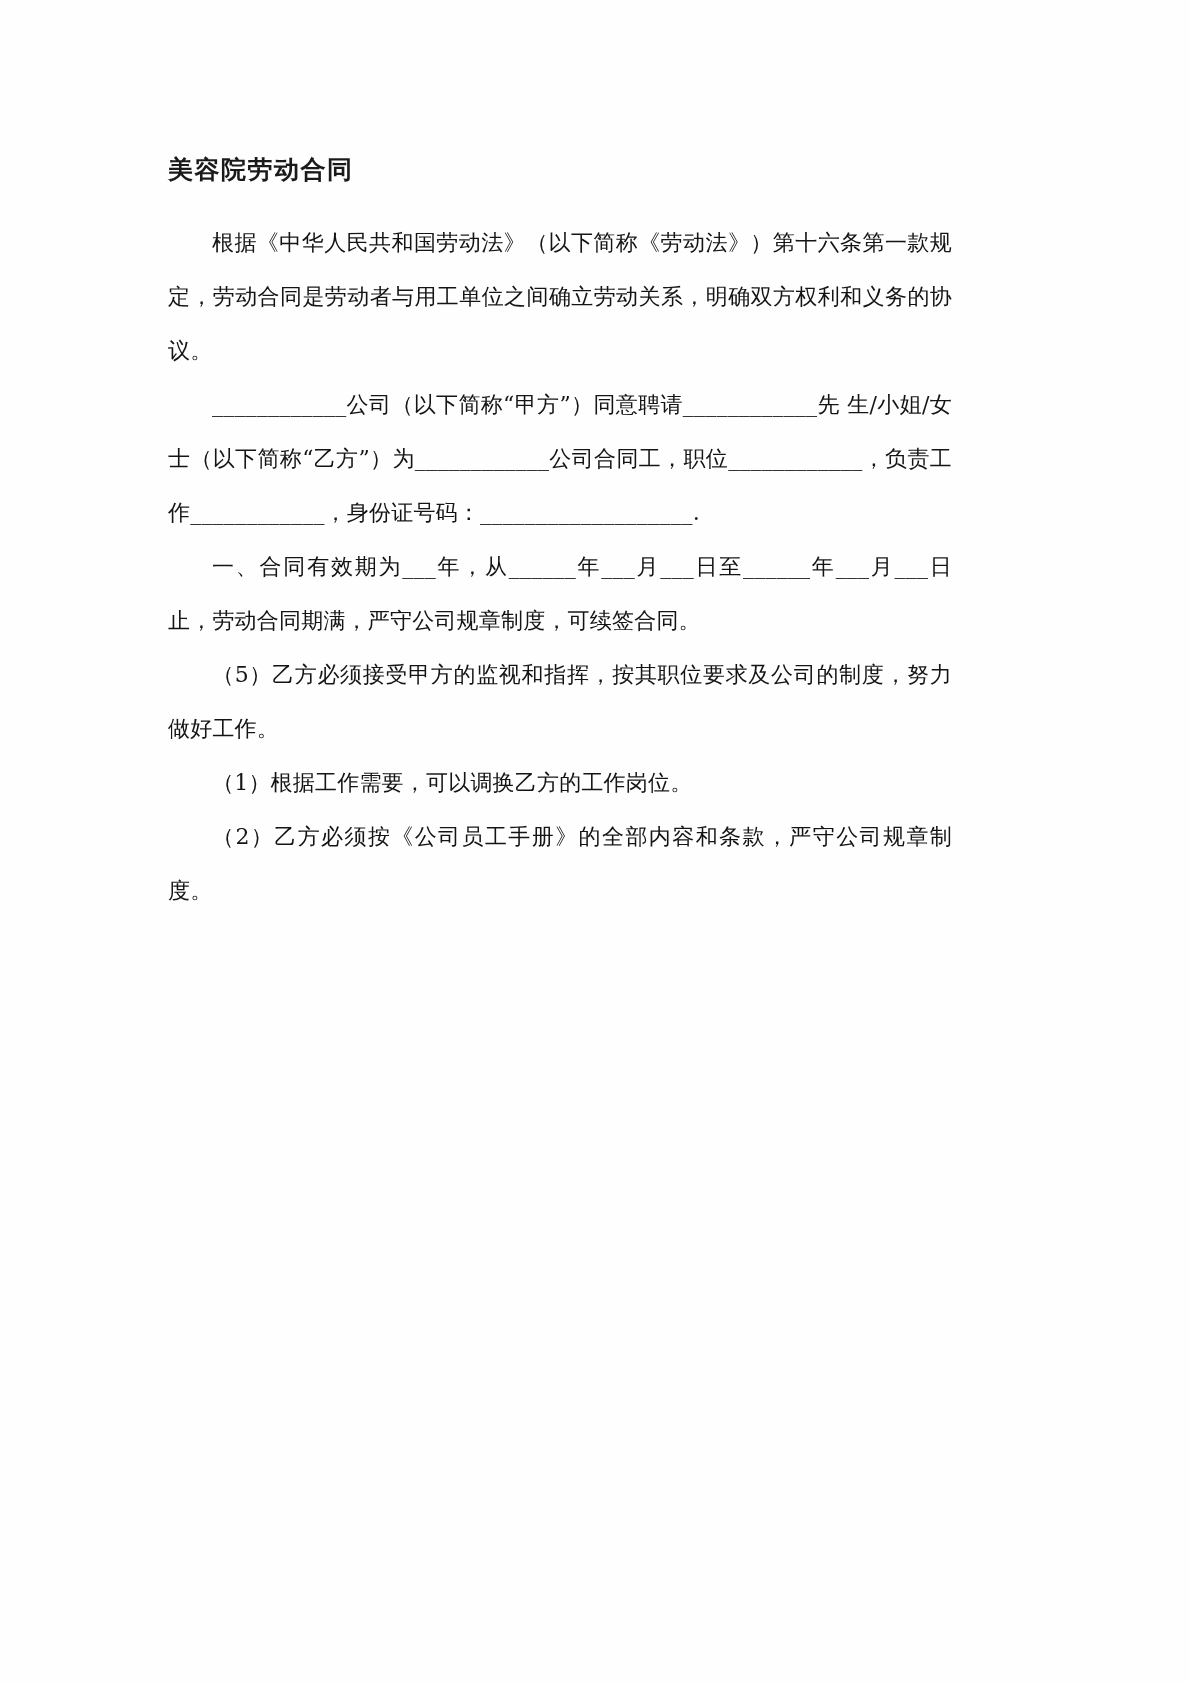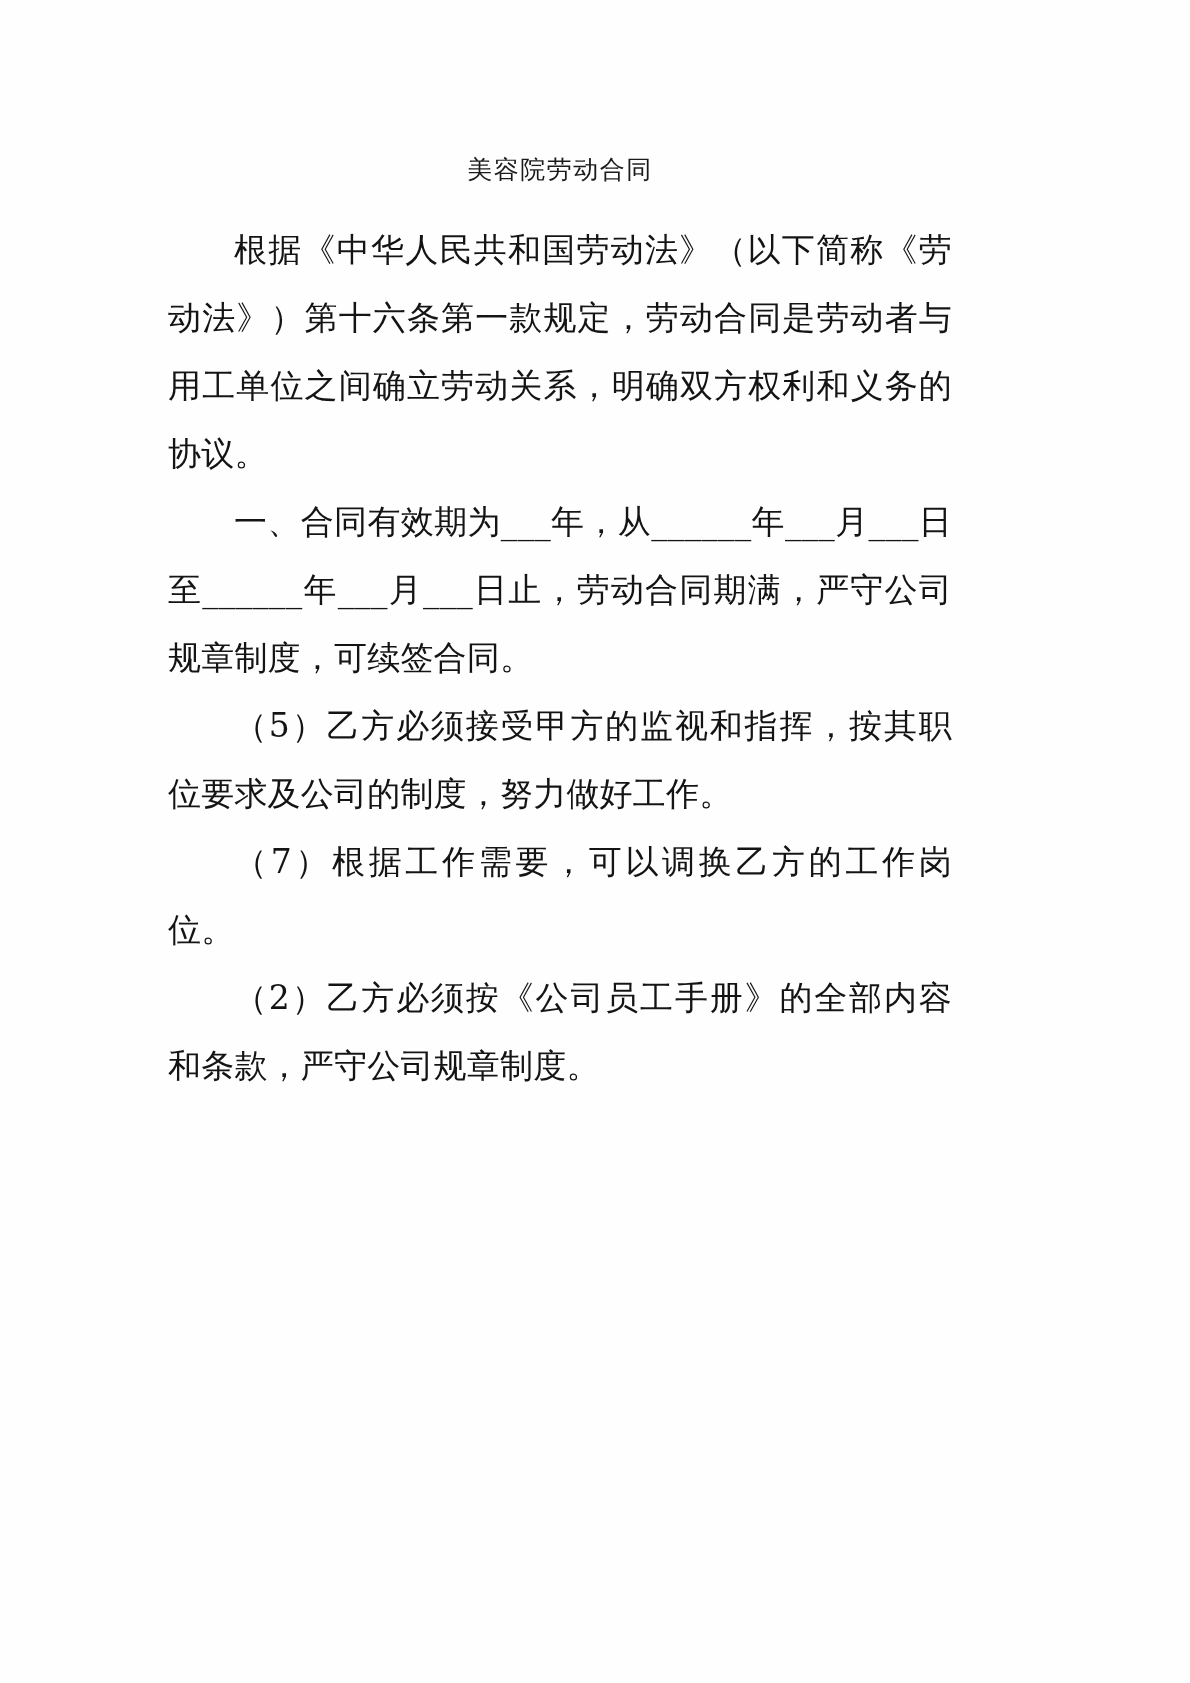--- a/index.html
+++ b/index.html
@@ -26,33 +26,32 @@
   }
 
   .doc-body {
     position: absolute;
     left: 168px;
     top: 140px;
     width: 784px;
   }
 
   .doc-title {
-    text-align: center;
     font-size: 25px;
     line-height: 60px;
     color: #1a1a1a;
     letter-spacing: 1.5px;
-    font-weight: 400;
+    font-weight: 700;
     margin-bottom: 16px;
     white-space: pre;
   }
 
   .para {
-    font-size: 33px;
-    line-height: 68px;
+    font-size: 22px;
+    line-height: 54px;
     color: #141414;
     text-align: justify;
     text-justify: inter-character;
     text-indent: 2em;
     letter-spacing: 0.2px;
     margin: 0;
     word-break: break-all;
   }
 </style>
 </head>
@@ -60,24 +59,25 @@
 
 <div class="page">
   <div class="doc-body">
 
     <div class="doc-title">美容院劳动合同</div>
 
     <p class="para">根据《中华人民共和国劳动法》（以下简称《劳动法》）第十六条第一款规定，劳动合同是劳动者与用工单位之间确立劳动关系，明确双方权利和义务的协议。</p>
 
 
 
+    <p class="para">____________公司（以下简称“甲方”）同意聘请____________先 生/小姐/女士（以下简称“乙方”）为____________公司合同工，职位____________，负责工作____________，身份证号码：___________________.</p>
 
     <p class="para">一、合同有效期为___年，从______年___月___日至______年___月___日止，劳动合同期满，严守公司规章制度，可续签合同。</p>
 
 
     <p class="para">（5）乙方必须接受甲方的监视和指挥，按其职位要求及公司的制度，努力做好工作。</p>
 
-    <p class="para">（7）根据工作需要，可以调换乙方的工作岗位。</p>
+    <p class="para">（1）根据工作需要，可以调换乙方的工作岗位。</p>
 
     <p class="para">（2）乙方必须按《公司员工手册》的全部内容和条款，严守公司规章制度。</p>
 
   </div>
 </div>
 
 </body></html>

